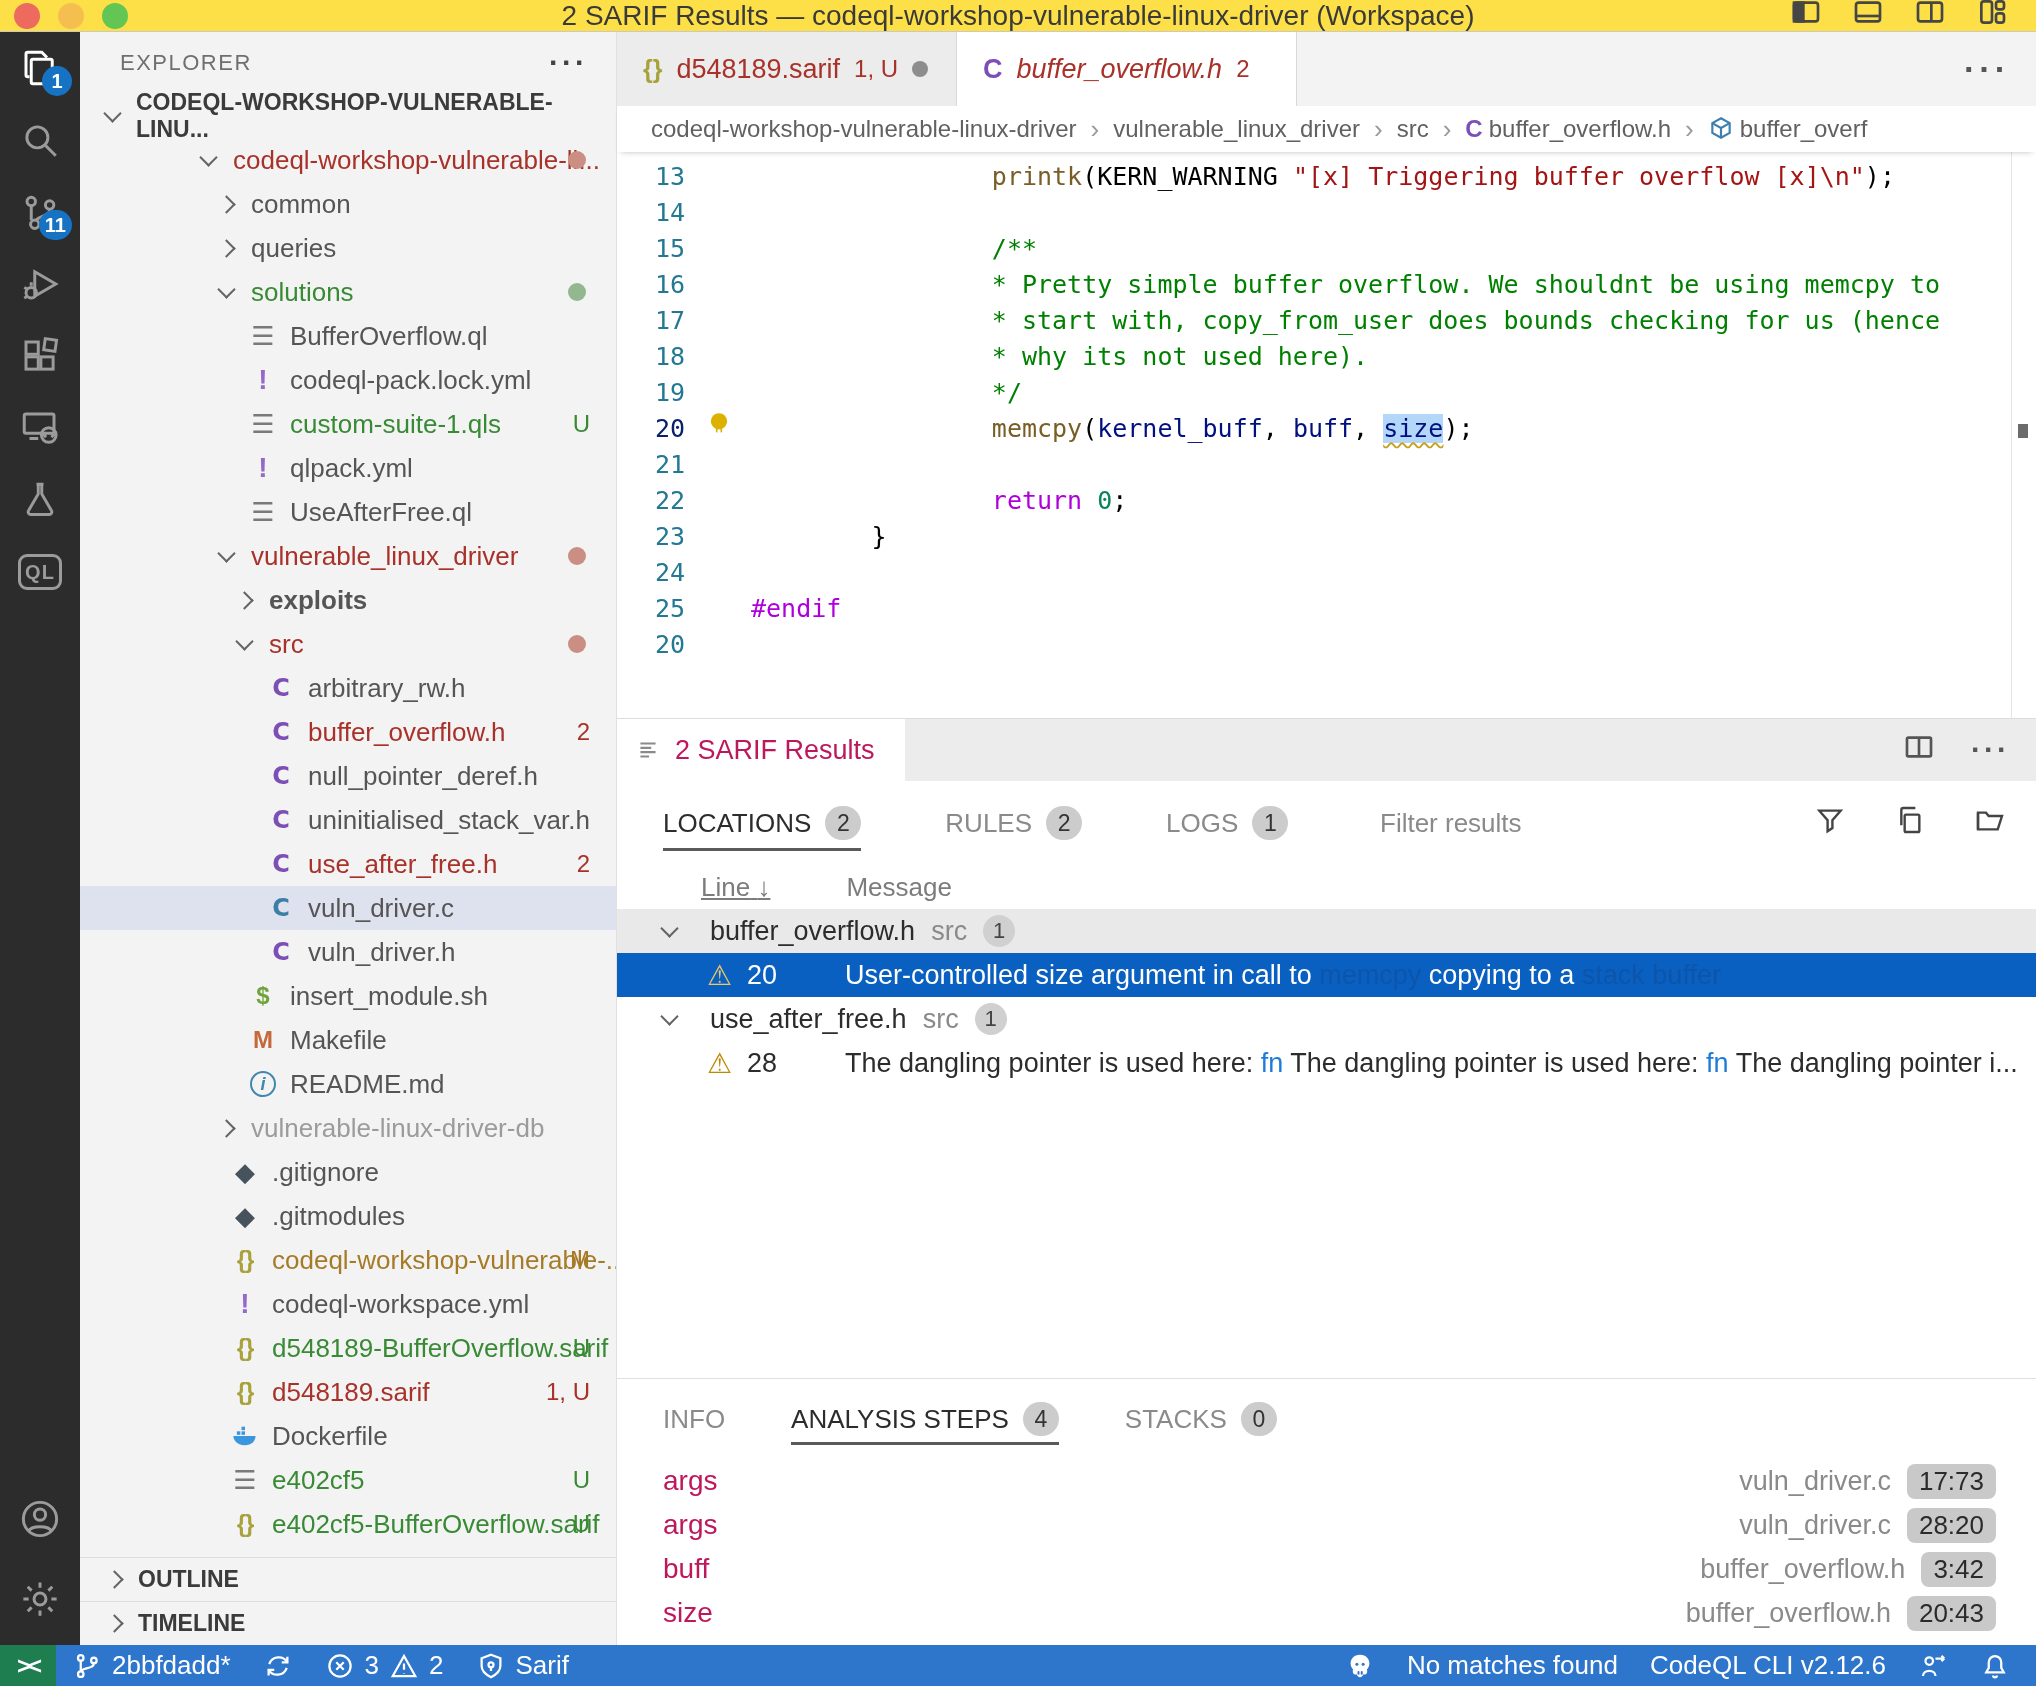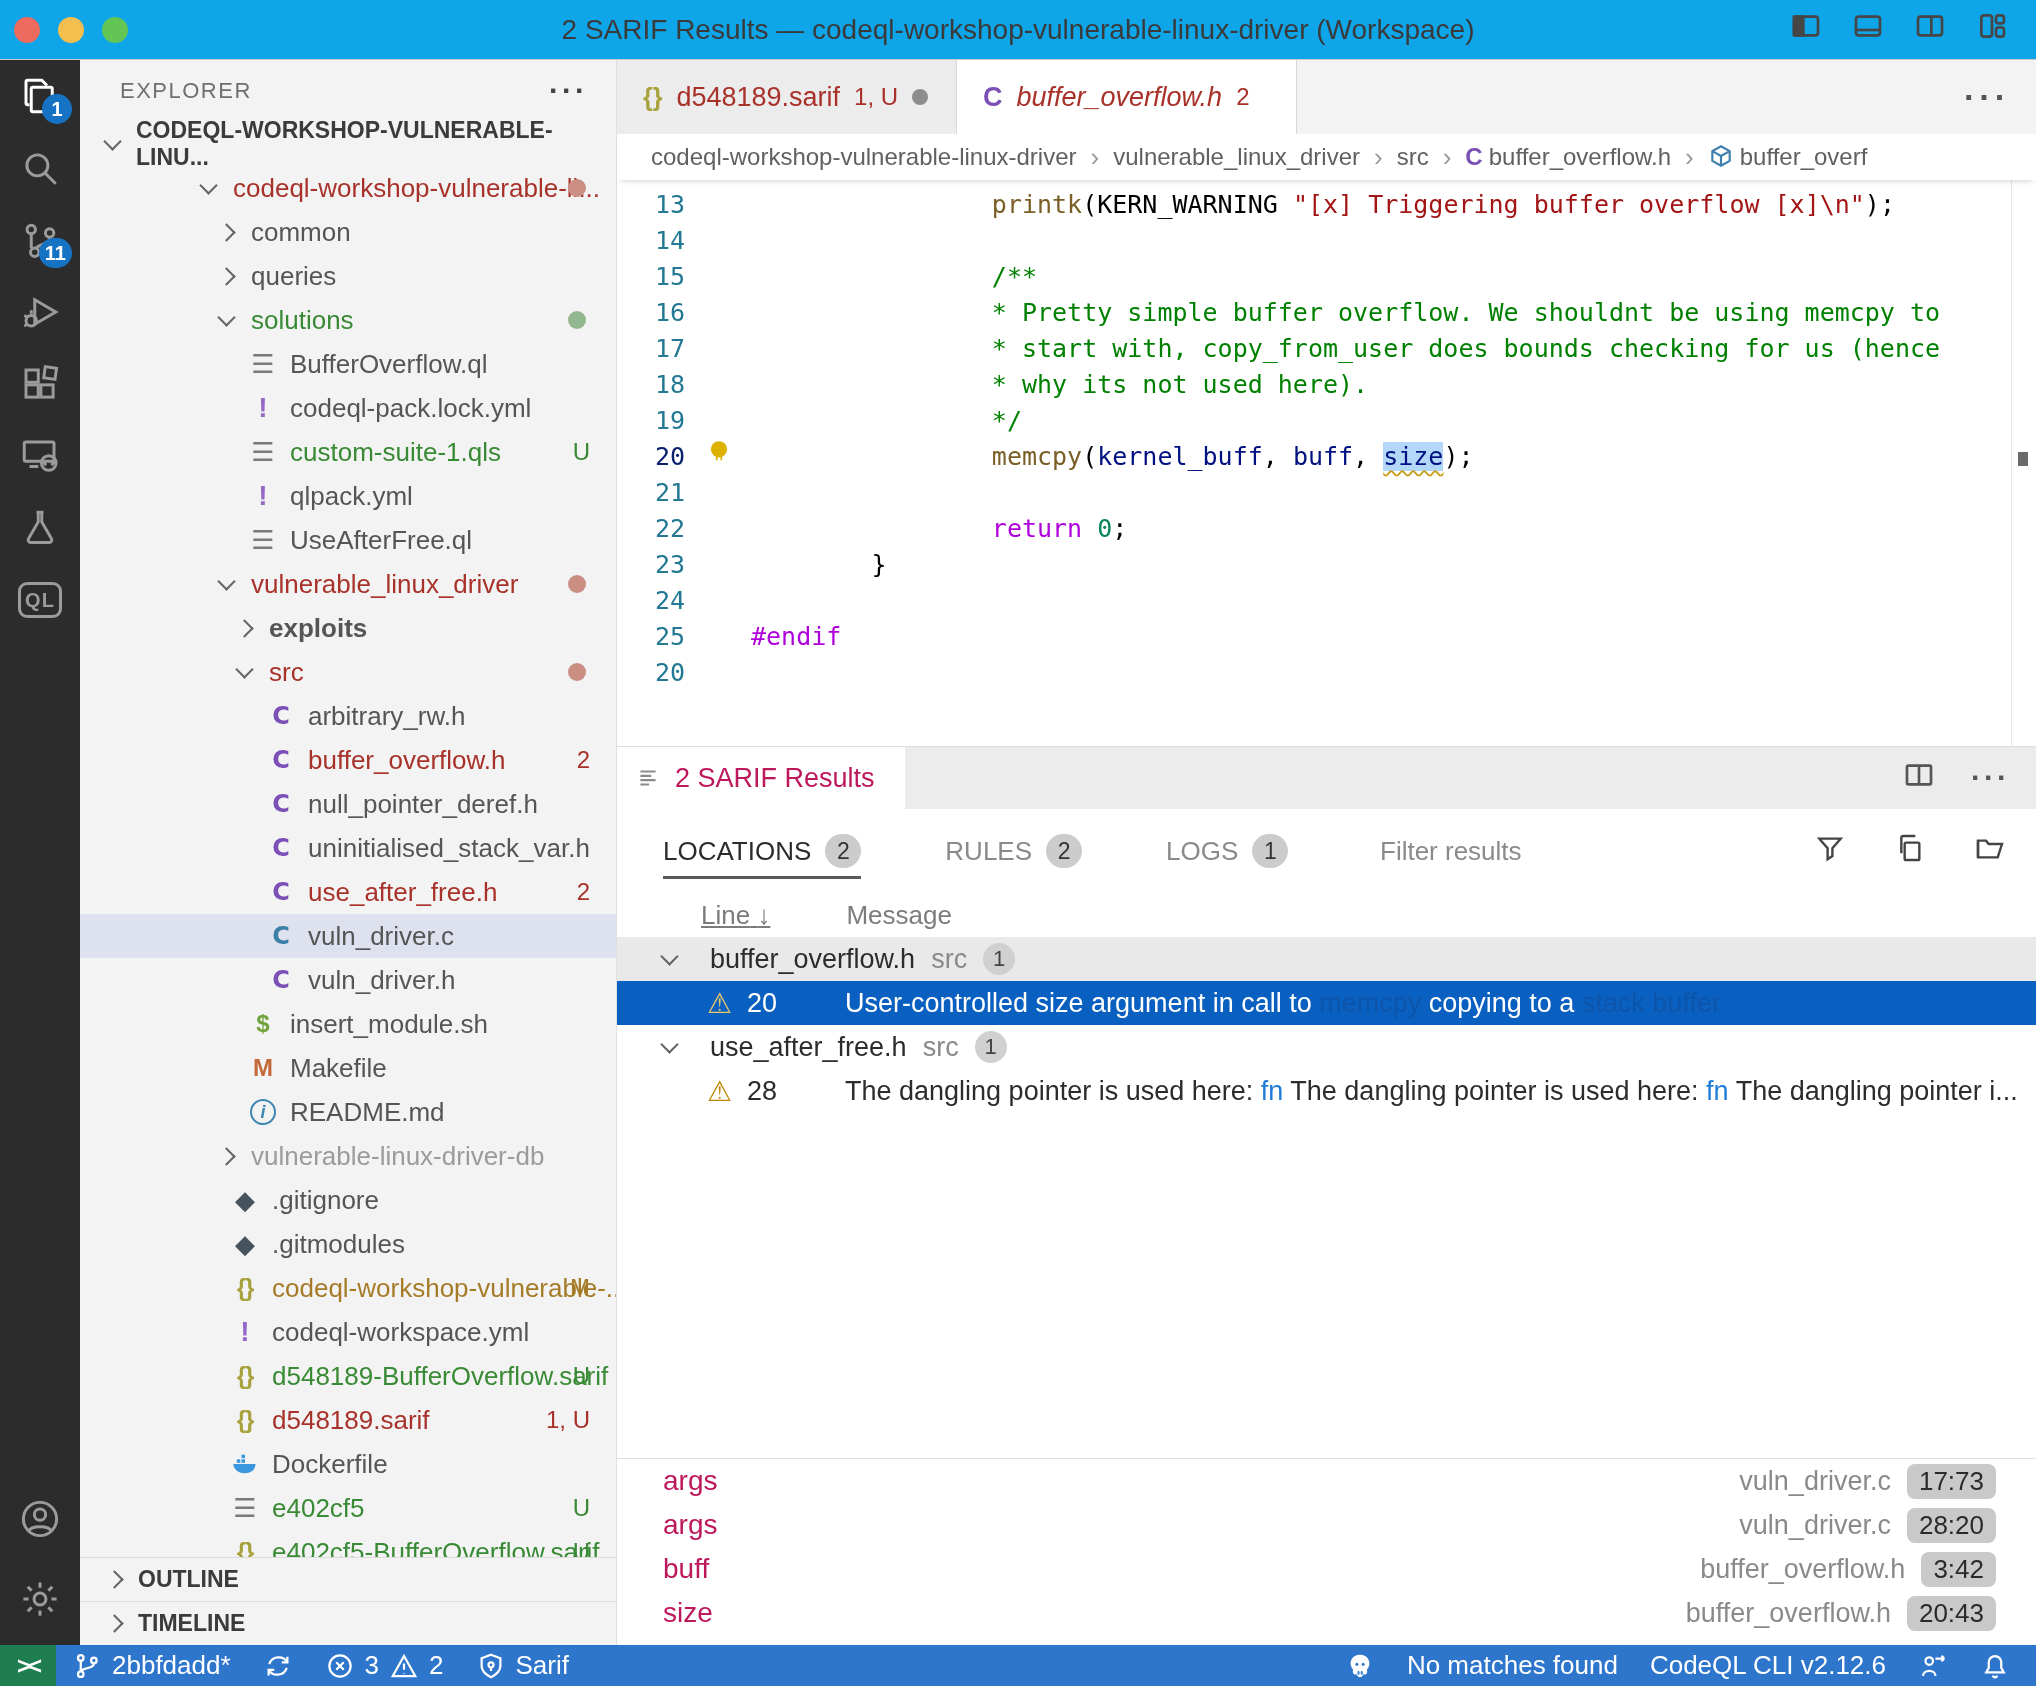--- a/index.html
+++ b/index.html
@@ -1,21 +1,21 @@
 <!DOCTYPE html>
 <html style="--accent-blue: #0a60c1; --status-blue: #2e75cc; --remote-green: #1e7e4f; --error-red: #a8322a; --untracked-green: #388a34; --modified-orange: #a67b28; --badge-blue: #1673c4; --warn-gold: #bf8803; --link-blue: #1f7cd6; --traffic_red: #ed6a5e; --traffic_yellow: #f5bf4f; --traffic_green: #62c554;"><head>
 <meta charset="utf-8">
 <style>
   * { margin:0; padding:0; box-sizing:border-box; }
   html,body { width:2036px; height:1686px; overflow:hidden; }
   body { font-family:"Liberation Sans","DejaVu Sans",sans-serif; font-size:26px; color:#3b3b3b; background:#fff; }
   .window { width:100%; height:100%; display:flex; flex-direction:column; }
 
   
-  .titlebar { height:60px; background:#0ea5e9; border-bottom:1px solid #c9c9c9; display:flex; align-items:center; position:relative; flex:0 0 auto; }
+  .titlebar { height:32px; background:#fde047; border-bottom:1px solid #c9c9c9; display:flex; align-items:center; position:relative; flex:0 0 auto; }
   .traffic { display:flex; gap:18px; padding-left:14px; }
   .tl { width:26px; height:26px; border-radius:50%; }
   .title-text { position:absolute; left:50%; transform:translateX(-50%); font-size:28px; color:#3a3a3a; white-space:nowrap; }
   .win-icons { position:absolute; right:28px; display:flex; gap:30px; align-items:center; }
   .win-icons svg { width:32px; height:32px; stroke:#464646; fill:none; stroke-width:2; }
 
   
   .main { flex:1 1 auto; display:flex; min-height:0; }
 
   
@@ -606,20 +606,33 @@
               <span class="group-tag">src</span>
               <span class="gpill">1</span>
             </div>
             <div class="result-row">
               <span class="r-warn">⚠</span>
               <span class="r-line">28</span>
               <span class="r-msg"><span>The dangling pointer is used here: </span><span class="msg-link">fn</span><span> The dangling pointer is used here: </span><span class="msg-link">fn</span><span> The dangling pointer i...</span></span>
             </div>
           </div>
         <div class="details-sep"></div>
+        <div class="details-tabs">
+          <div class="stab">
+              <span>INFO</span>
+            </div>
+          <div class="stab active">
+            <span>ANALYSIS STEPS</span>
+            <span class="pill">4</span>
+          </div>
+          <div class="stab">
+            <span>STACKS</span>
+            <span class="pill">0</span>
+          </div>
+        </div>
         <div class="steps" id="steps-list">
             <div class="step-row">
               <span class="step-label">args</span>
               <span class="step-right">
                 <span class="step-file">vuln_driver.c</span>
                 <span class="loc-pill">17:73</span>
               </span>
             </div>
             <div class="step-row">
               <span class="step-label">args</span>

